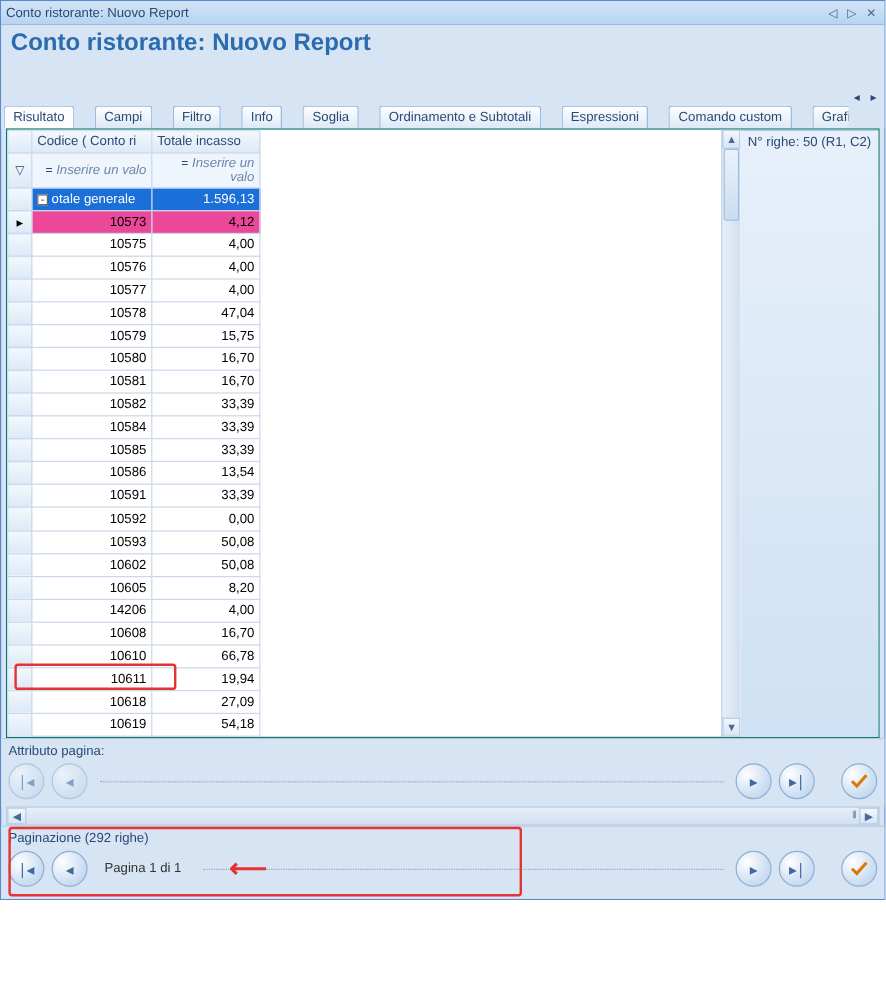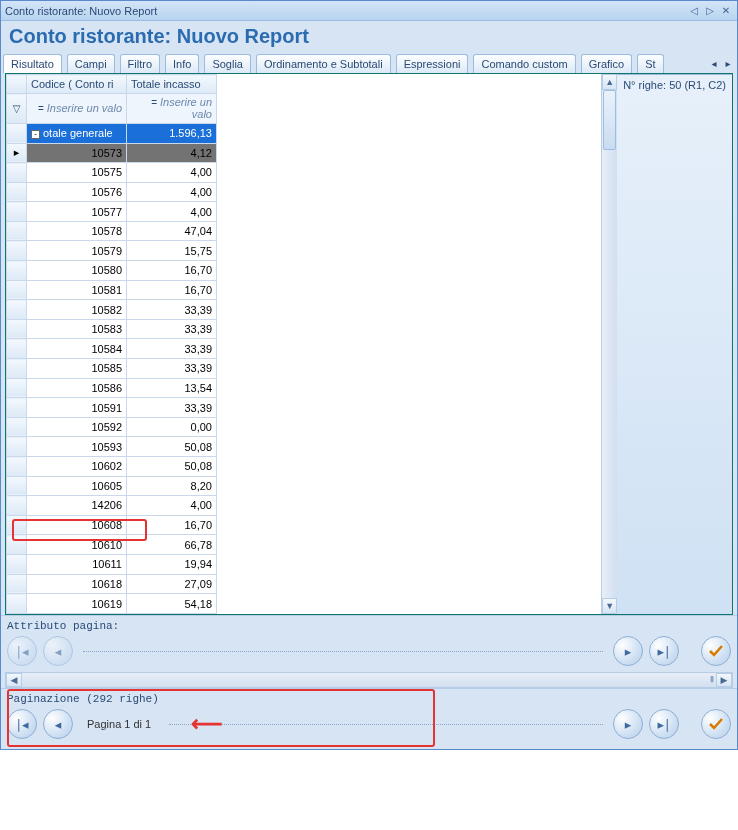--- a/index.html
+++ b/index.html
@@ -8,50 +8,50 @@
 .window { border: 1px solid #5a8acb; display: flex; flex-direction: column; height: 750px; background: #d6e4f4; }
 
 .titlebar { background: linear-gradient(#d3e4f7,#b8d4f0); height: 20px; display: flex; align-items: center; padding: 0 4px; border-bottom: 1px solid #9bbbe0; font-size: 11px; color: #2a4a75; }
 .titlebar .title { flex: 1; }
 .titlebar .wbtns { display: flex; gap: 2px; color: #44658f; }
 .titlebar .wbtn { width: 14px; text-align: center; cursor: pointer; font-size: 10px; }
 
 .header { font-size: 20px; font-weight: bold; color: #2b6cb0; padding: 4px 8px 6px 8px; background:#d6e4f4; }
 
 .tabs-row { display:flex; align-items:center; background:#d6e4f4; padding:0 2px; }
-.tabs { display: flex; gap: 4px; overflow:hidden; flex:1; }
+.tabs { display: flex; gap: 16px; overflow:hidden; flex:1;margin-top:34px; }
 .tab { font-size: 11px; padding: 3px 7px; border: 1px solid #9bbbe0; border-bottom:none; background: linear-gradient(#fdfefe,#dce9f7); color: #2a4a75; cursor:pointer; white-space:nowrap; border-radius:3px 3px 0 0; margin-right:1px; }
 .tab.active { background:#fdfdfd; font-weight:normal; }
 .tab-scroll { display:flex; gap:0; }
 .tab-scroll .sc { width:14px; height:18px; font-size:10px; display:flex;align-items:center;justify-content:center;color:#2a4a75;cursor:pointer; }
 
 .content { flex: 1; background: #fff; border: 1px solid #0f766e; margin: 0 4px; display:flex; flex-direction:row; position:relative; overflow:hidden; }
 
 .grid-wrap { flex: 1; overflow:hidden; position:relative; display:flex; }
 .grid { border-collapse: collapse; font-size: 11px; }
 .grid th, .grid td { border: 1px solid #c9d8ea; padding: 2px 4px; height:19px; }
 .grid th { background: linear-gradient(#f3f8fd,#dce9f6); color:#2a4a75; font-weight:normal; text-align:left; }
 .grid .rowhdr { width: 20px; background: linear-gradient(#f3f8fd,#dce9f6); text-align:center; }
 .col-code { width: 100px; text-align:right; }
 .col-total { width: 90px; text-align:right; }
 .filter-row td { background:#eef5fc; color:#6b88ad; font-style:italic; }
 .filter-icon { color:#2a4a75; font-style:normal; font-size:10px; }
 .total-row td:not(.rowhdr) { background:#1a6fd8; color:#fff; font-style:normal; }
 .total-row .col-code { text-align:left; }
-.sel-row td:not(.rowhdr) { background:#737373; }
+.sel-row td:not(.rowhdr) { background:#ec4899; }
 .vscroller { position:absolute; right:0; top:0; bottom:0; width:16px; background:linear-gradient(90deg,#e8eef7,#d2dff0); border-left:1px solid #b7cce5; }
 .vscroller .arr { height:16px; display:flex;align-items:center;justify-content:center;font-size:9px;color:#4a6a94;background:linear-gradient(#f2f7fc,#d7e5f3);border:1px solid #b7cce5; }
 .vscroller .track { position:absolute; top:16px; bottom:16px; left:0; right:0; }
 .vscroller .thumb { position:absolute; left:1px; right:1px; top:0; height:60px; background:linear-gradient(#eaf2fb,#c9dcf1); border:1px solid #9cbde0; border-radius:2px; }
 .vscroller .arr.bottom { position:absolute; bottom:0; left:0; right:0; }
 
 .status-bar { background: linear-gradient(#e7f0fa,#cfe1f4); border-top:1px solid #9bbbe0; padding:4px 6px; font-size:11px; color:#2a4a75; }
 
 .attr-section { padding: 4px 6px 6px 6px; background:#d6e4f4; border-top:1px solid #b7cce5; }
-.attr-label { font-size:11px; color:#2a4a75; margin-bottom:4px;font-family:Liberation Mono, monospace; }
+.attr-label { font-size:11px; color:#2a4a75; margin-bottom:4px; }
 .nav-row { display:flex; align-items:center; gap:6px; }
 .nav-btn { width:30px;height:30px; border-radius:50%; background:radial-gradient(circle at 30% 30%, #fefefe,#cfe0f3 60%,#b5cee9); border:1px solid #8eafd4; display:flex;align-items:center;justify-content:center; color:#3f6aa0; font-size:13px; cursor:pointer; }
 .nav-btn.disabled { opacity:0.55; }
 .nav-field { flex:1; height:2px; border-bottom:1px dotted #8ca8c9; margin:0 4px; }
 .nav-text { font-size:11px; color:#333; padding:0 8px; }
 
 .hscrollbar { height:16px; background:linear-gradient(#e8eef7,#d2dff0); margin:0 4px; border:1px solid #b7cce5; display:flex; align-items:center; }
 .hscrollbar .arr { width:16px;height:14px;display:flex;align-items:center;justify-content:center;font-size:9px;color:#4a6a94;background:linear-gradient(#f2f7fc,#d7e5f3);border:1px solid #b7cce5; }
 .hscrollbar .track { flex:1; position:relative; height:14px; }
 .hscrollbar .handle { width:8px;height:14px;display:flex;align-items:center;justify-content:center;font-size:8px;color:#4a6a94; }
@@ -160,25 +160,20 @@
               <td class="col-code">10581</td>
               <td class="col-total">16,70</td>
             </tr>
             <tr>
               <td class="rowhdr"></td>
               <td class="col-code">10582</td>
               <td class="col-total">33,39</td>
             </tr>
             <tr>
               <td class="rowhdr"></td>
-              <td class="col-code">10583</td>
-              <td class="col-total">33,39</td>
-            </tr>
-            <tr>
-              <td class="rowhdr"></td>
               <td class="col-code">10584</td>
               <td class="col-total">33,39</td>
             </tr>
             <tr>
               <td class="rowhdr"></td>
               <td class="col-code">10585</td>
               <td class="col-total">33,39</td>
             </tr>
             <tr>
               <td class="rowhdr"></td>

